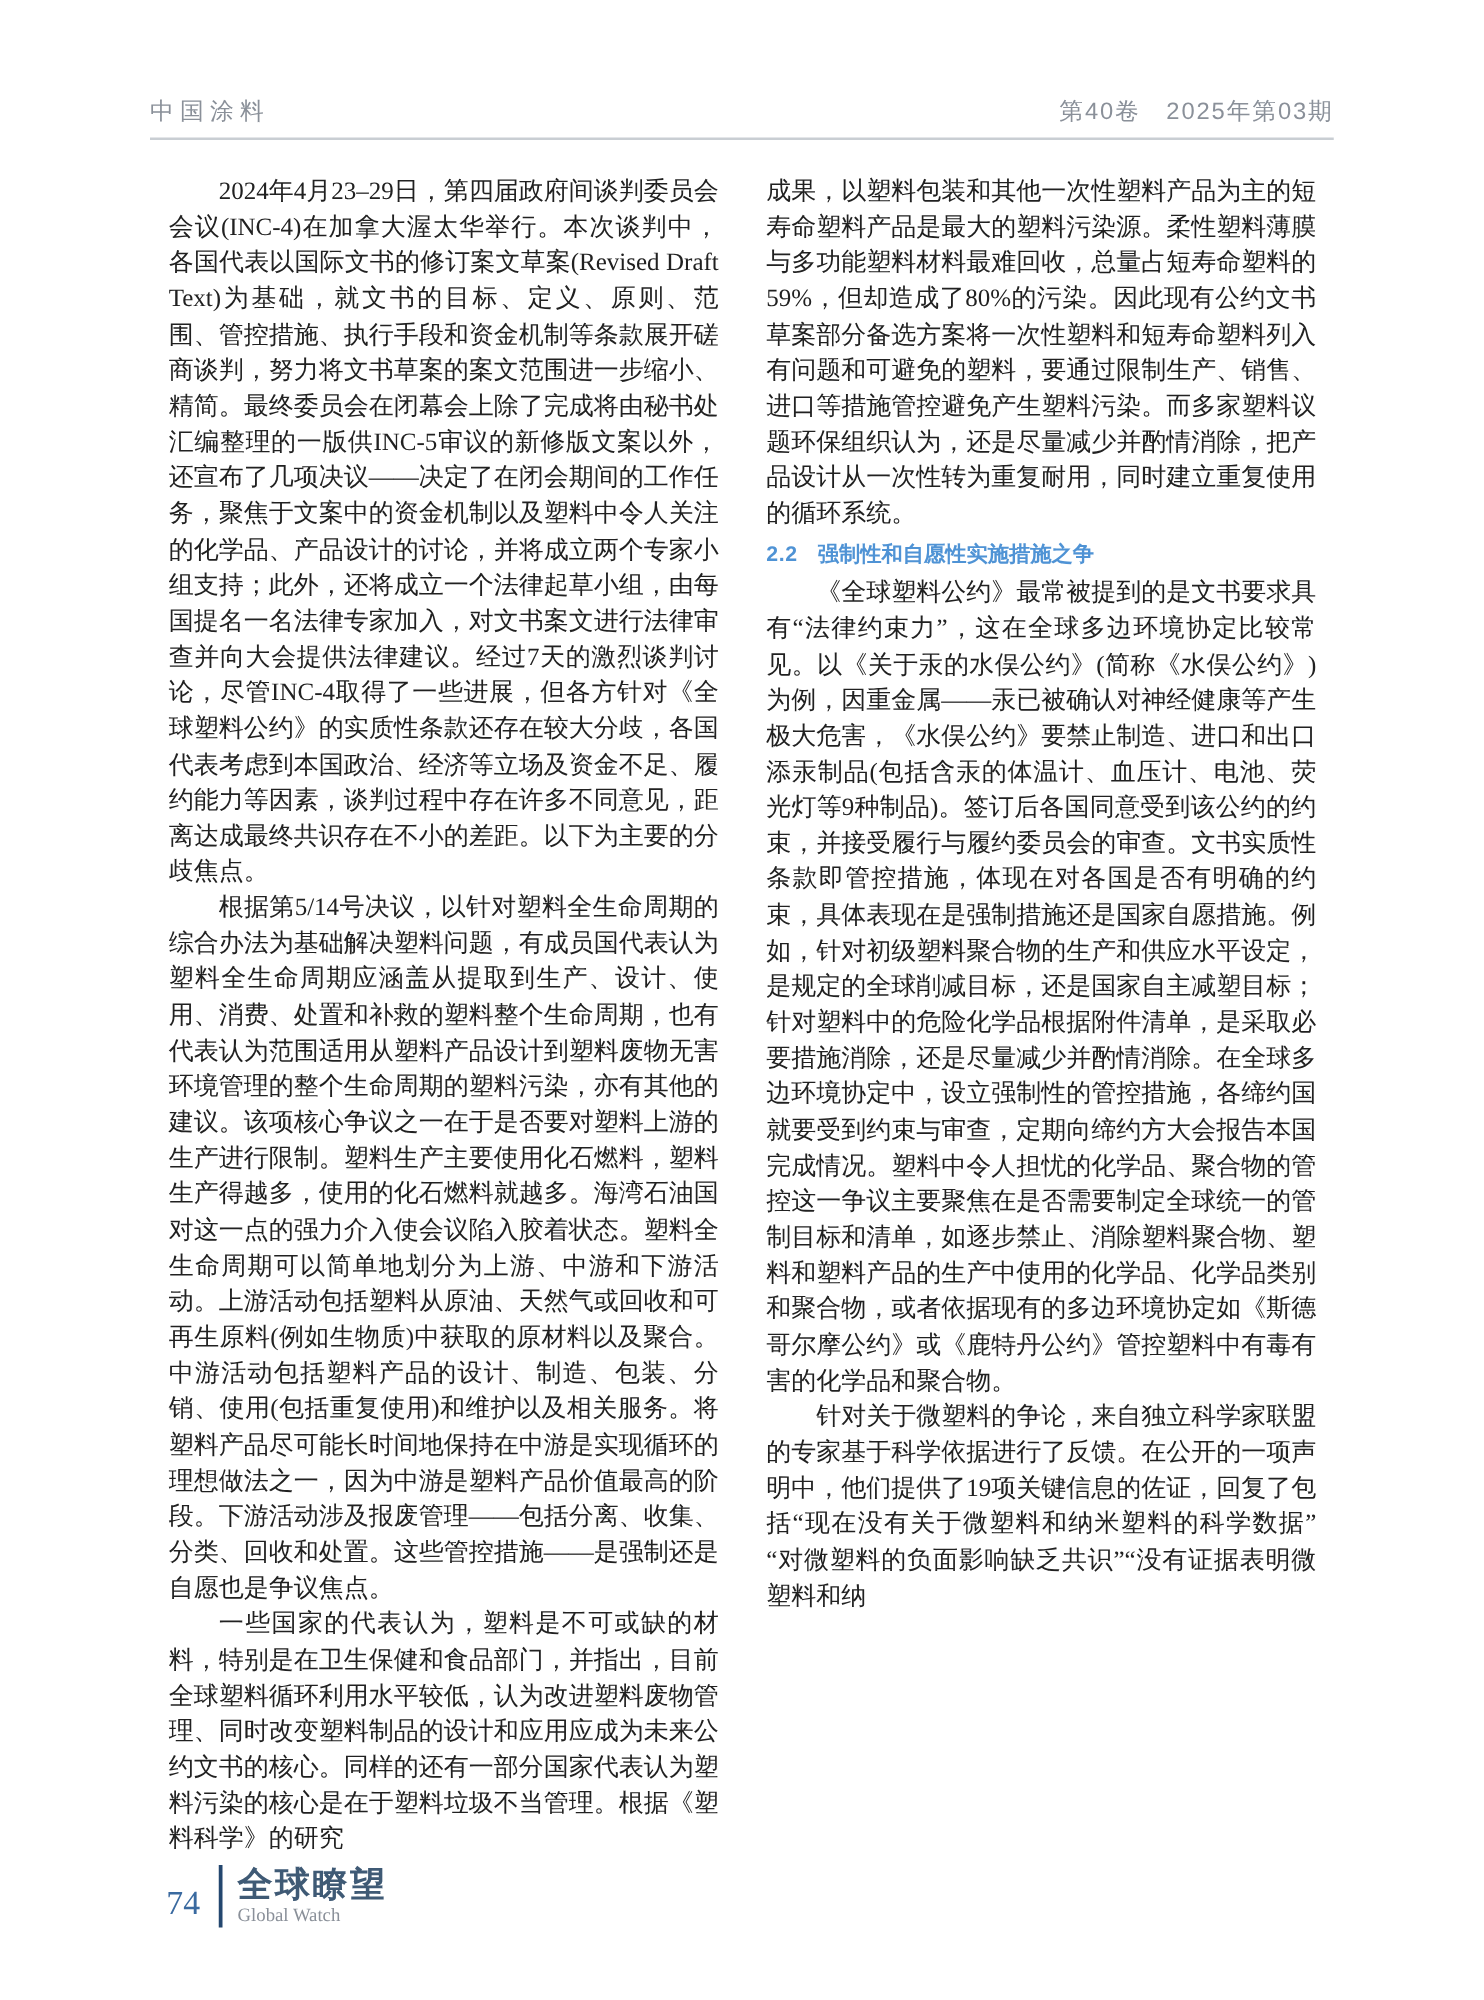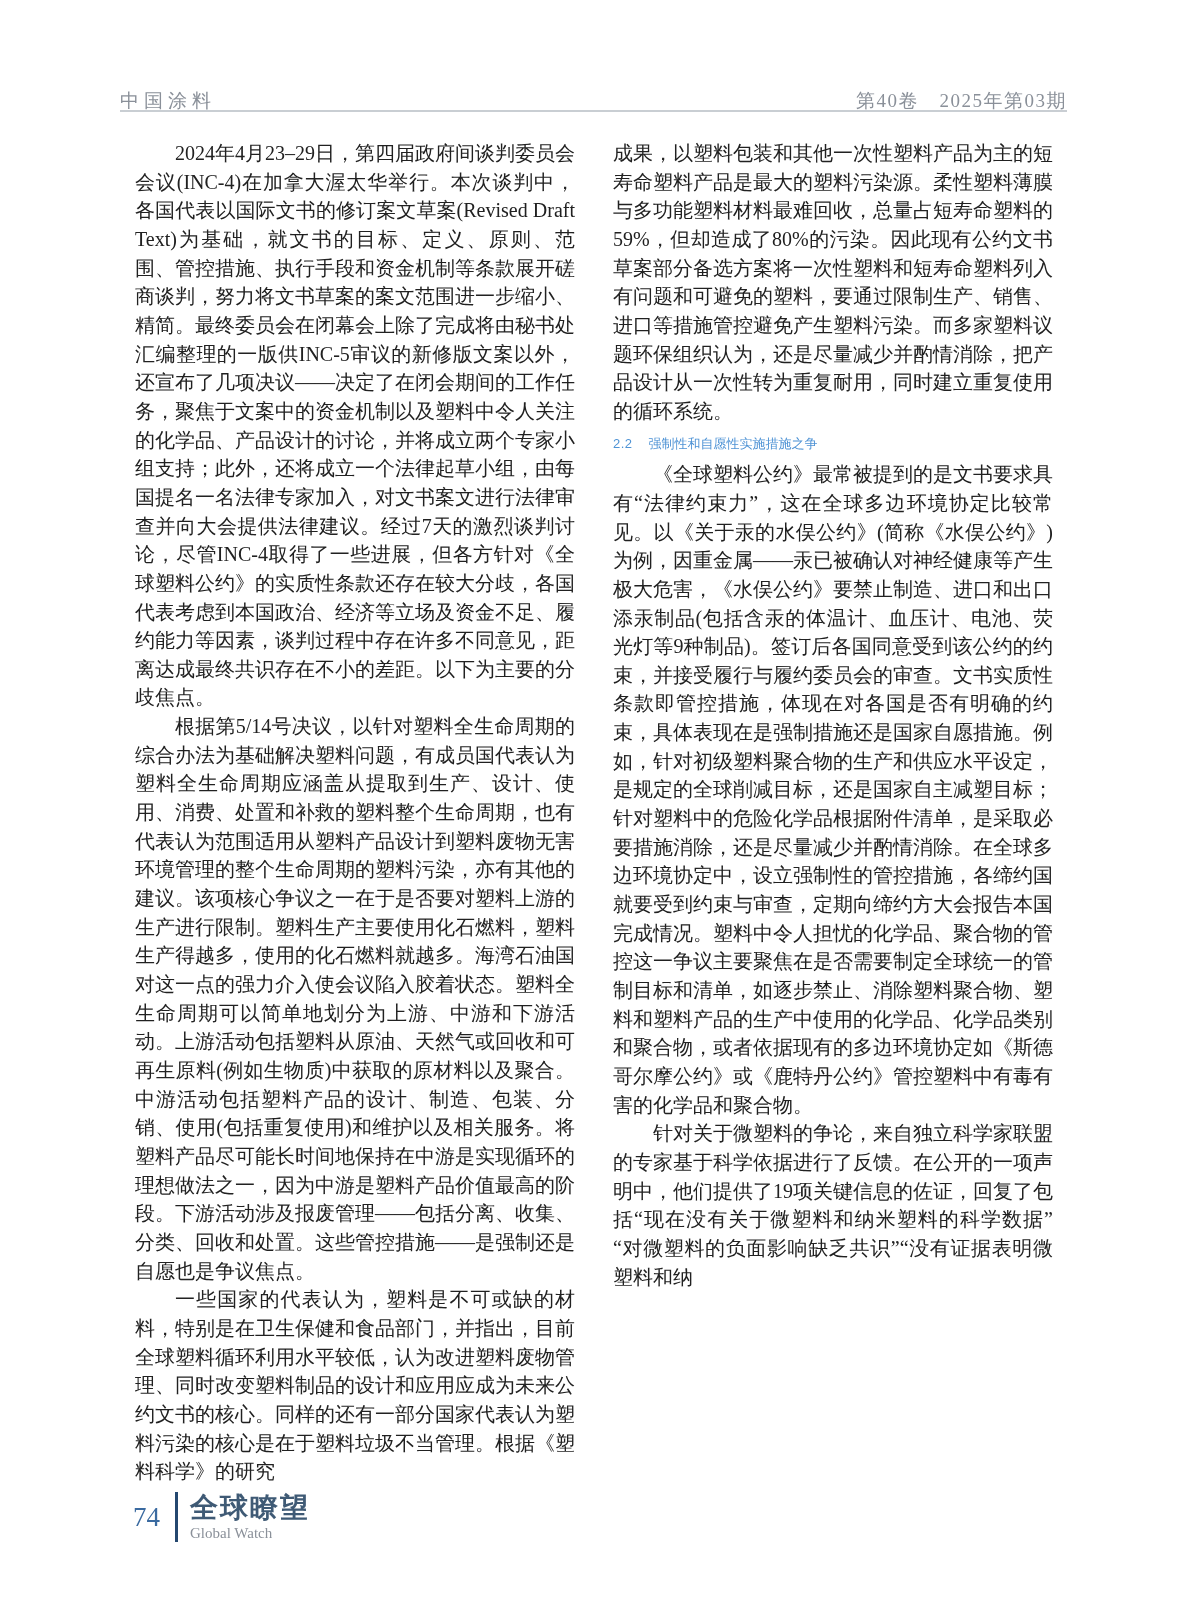--- a/index.html
+++ b/index.html
@@ -9,25 +9,25 @@
     background: #ffffff;
     overflow: hidden;
     position: relative;
     font-family: "Liberation Serif", "DejaVu Serif", serif;
   }
   .page { position: absolute; inset: 0; }
 
   
   .page-header {
     position: absolute;
-    left: 120px; right: 120px; top: 88px;
+    left: 120px; right: 120px; top: 76px;
     display: flex;
     justify-content: space-between;
     align-items: baseline;
-    font-family: Liberation Serif, serif;
+    font-family: Liberation Sans, sans-serif;
     color: var(--header-gray, #8a9099);
     font-size: 19px;
   }
   .journal-name { letter-spacing: 5px; }
   .issue-info   { letter-spacing: 1.5px; text-align: center; }
   .header-rule {
     position: absolute;
     left: 120px; right: 120px; top: 110px;
     height: 2px;
     background: #c9ced3;
@@ -50,35 +50,36 @@
     text-align: justify;
     color: var(--body-ink, #212121);
     font-family: "Liberation Serif", "DejaVu Serif", serif;
     letter-spacing: 0;
   }
   .para.indent { text-indent: 2em; }
 
   .sec-heading {
     margin: 4px 0 2px 0;
     font-family: "Liberation Sans", "DejaVu Sans", sans-serif;
-    font-weight: normal;
+    font-weight: bold;
     color: var(--heading-blue, #4f93d5);
-    font-size: 13px;
+    font-size: 17px;
     line-height: 28.65px;
     text-align: left;
     padding-left: 104px;
     text-indent: -104px;
   }
   .sec-num { margin-right: 16px; letter-spacing: 0.5px; }
 
   
   .page-footer {
     position: absolute;
     left: 133px; top: 1492px;
     display: flex;
+    align-items: center;
   }
   .page-num {
     font-size: 27px;
     color: var(--pagenum-blue, #3a6aa0);
     font-family: "Liberation Serif", "DejaVu Serif", serif;
     margin-top: 10px;
   }
   .footer-bar {
     width: 3px; height: 50px;
     background: var(--footer-navy, #24476f);

